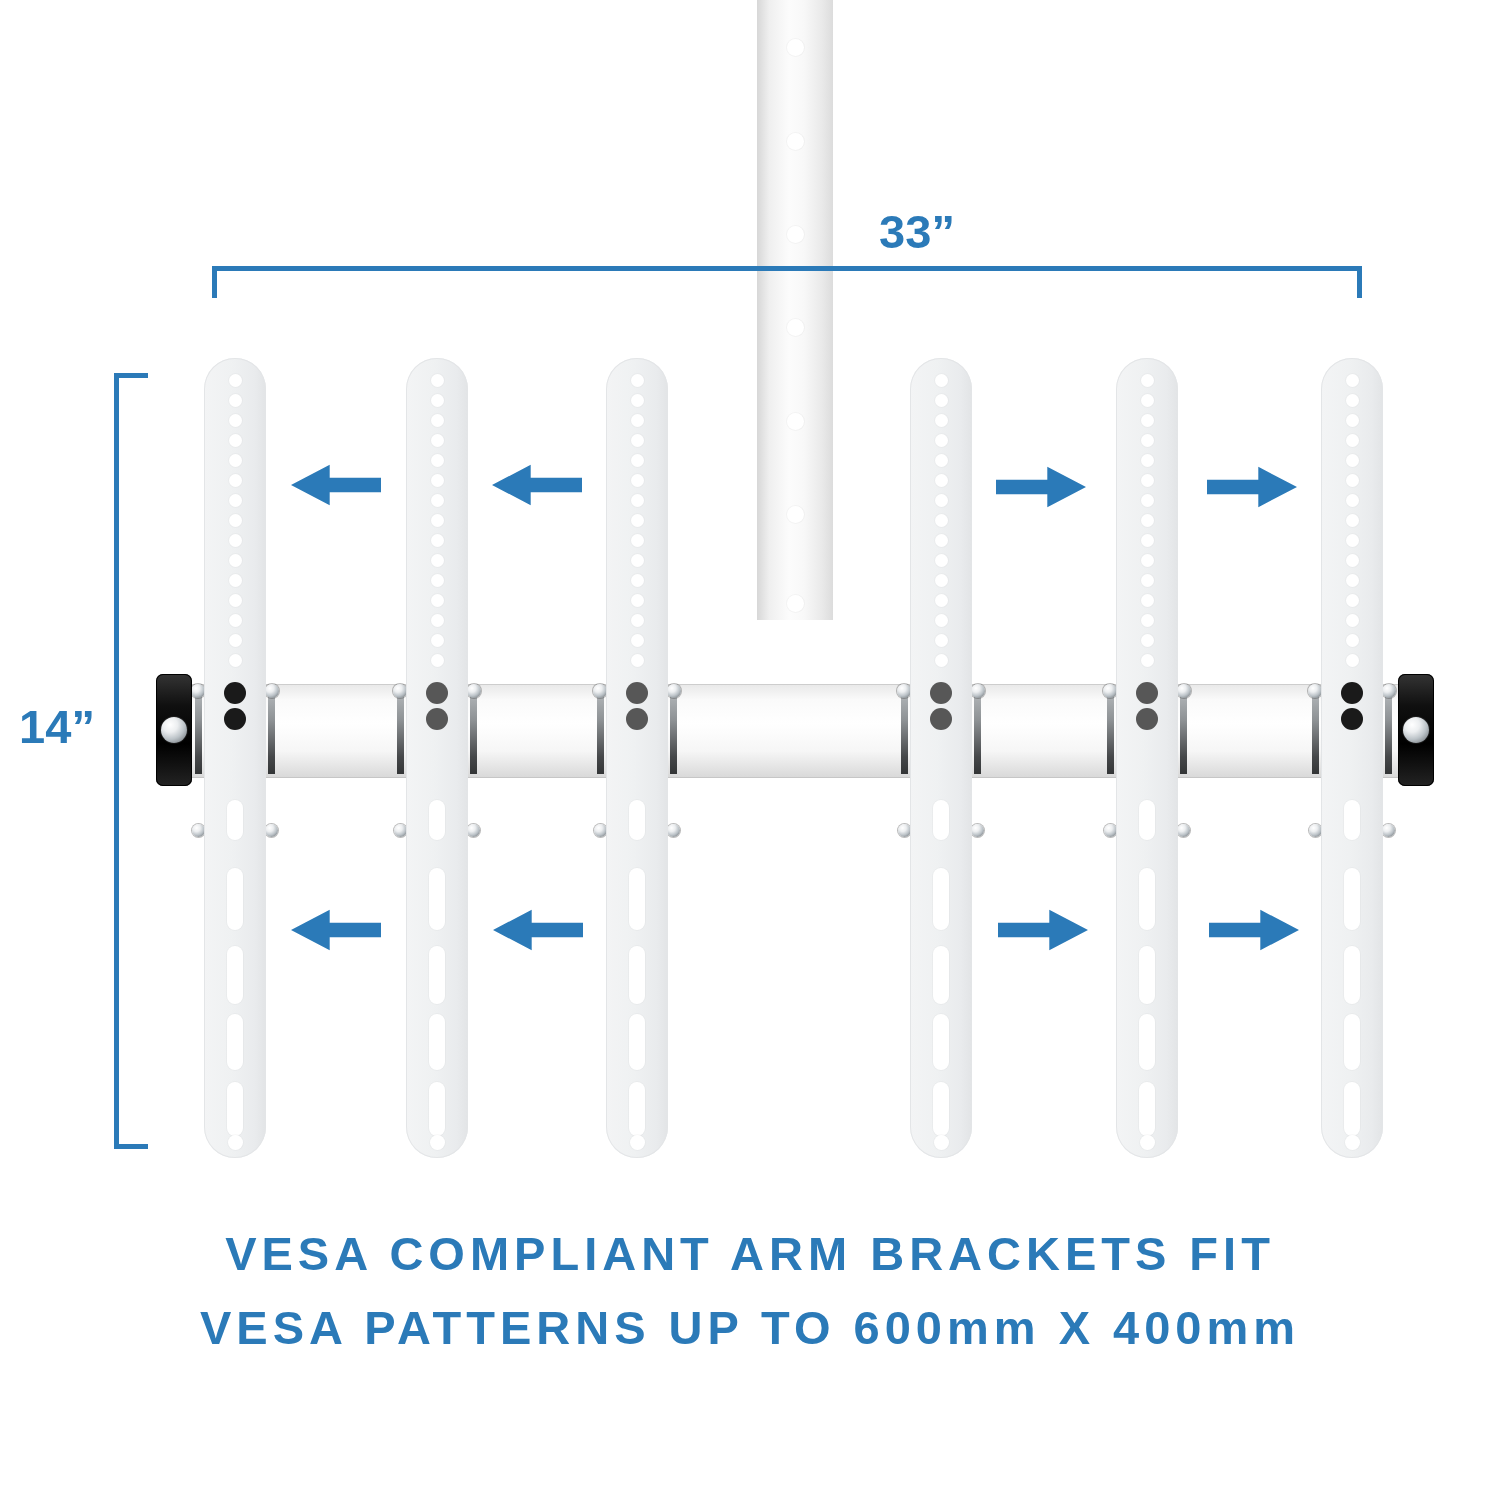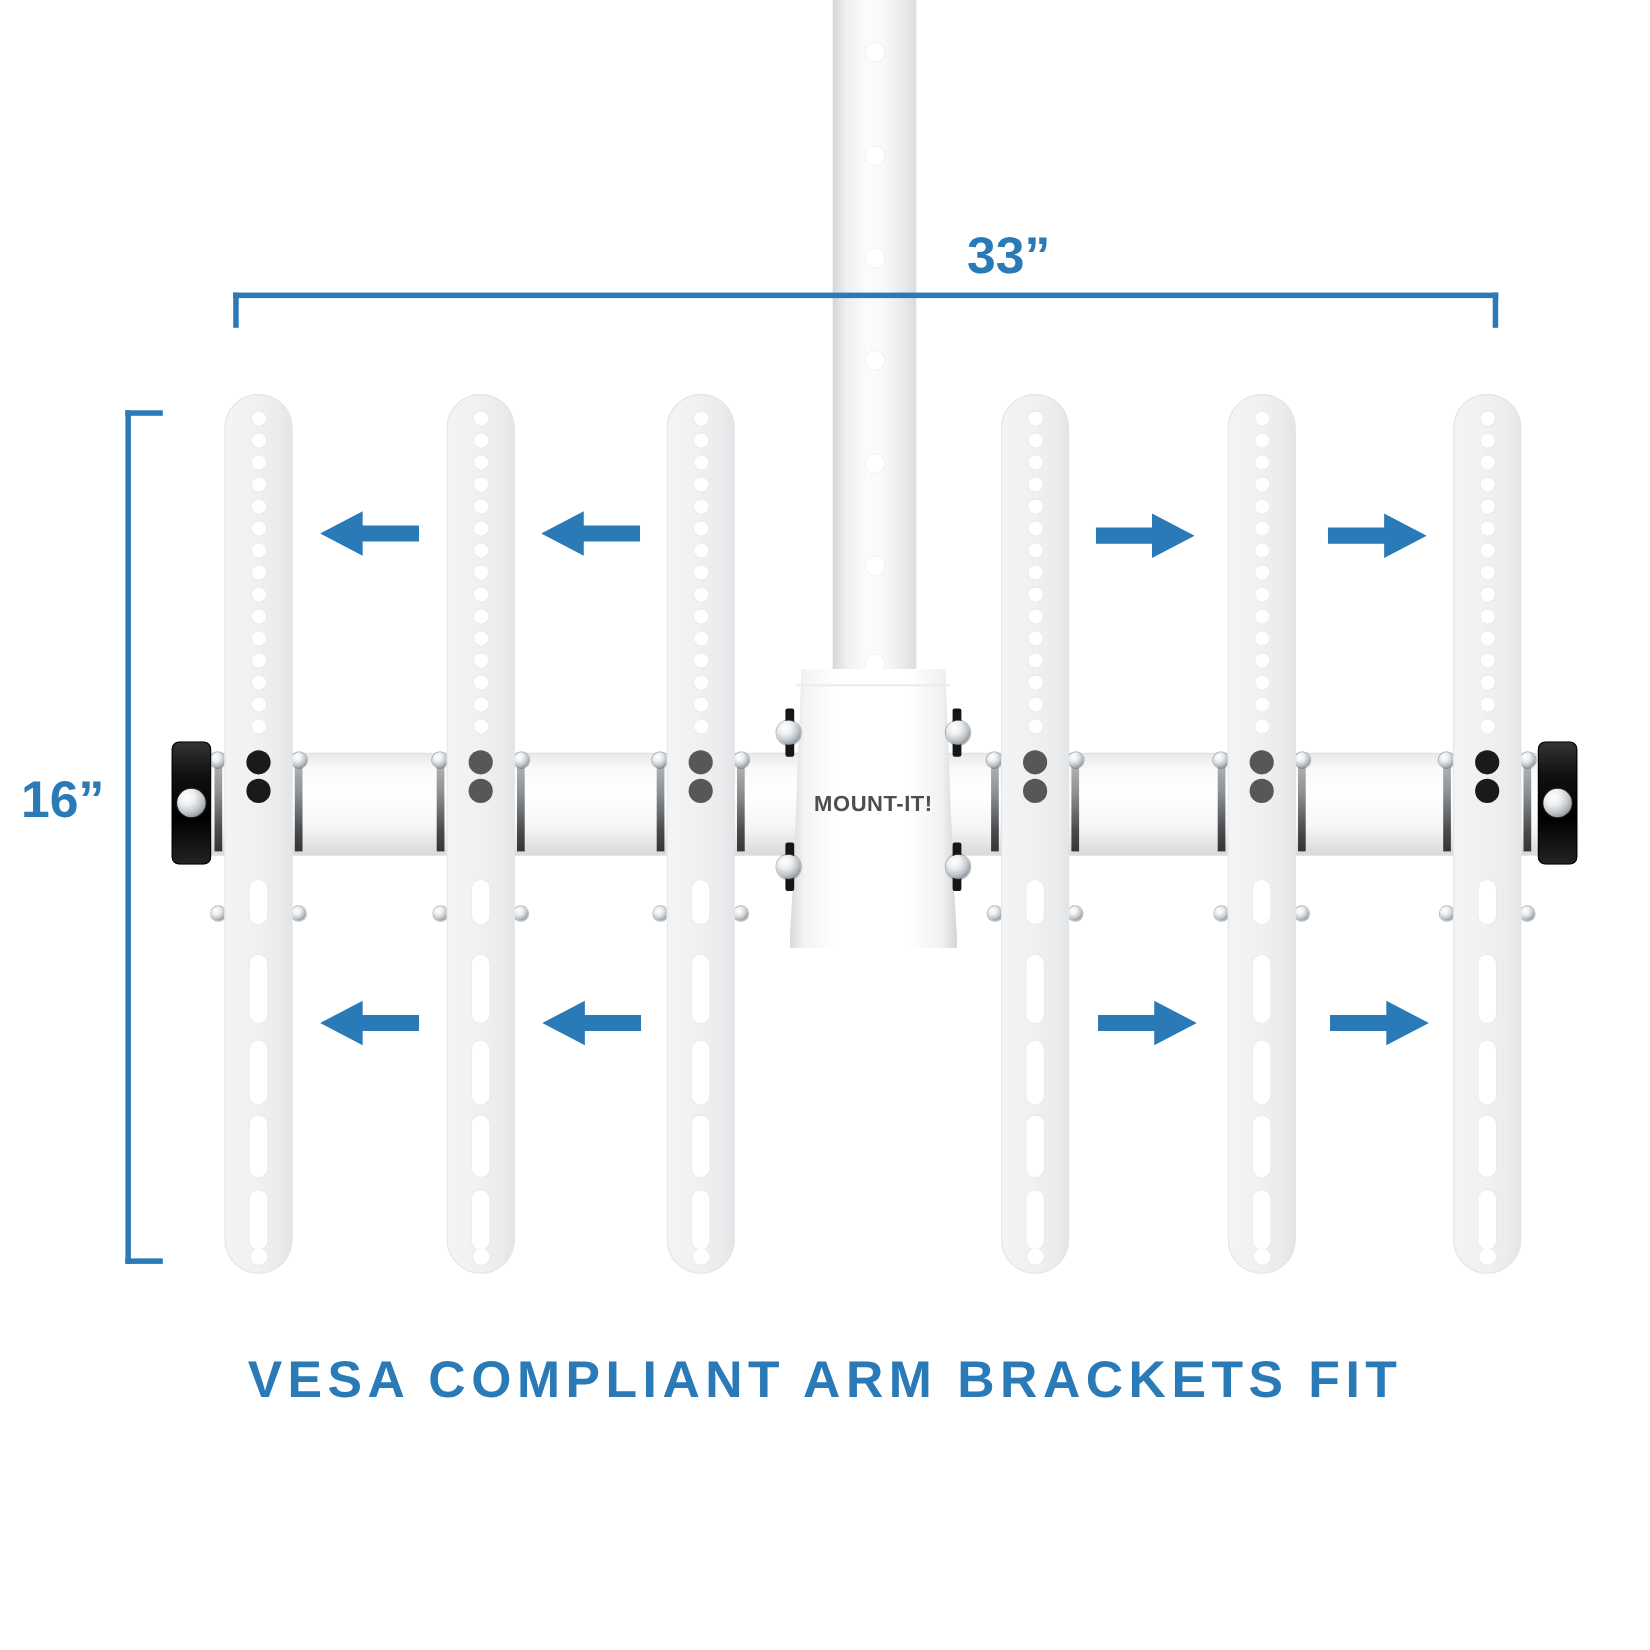--- a/index.html
+++ b/index.html
@@ -285,52 +285,40 @@
         <div class="arm-slot" style="left: 23px; top: 510px; height: 62px;"></div>
         <div class="arm-slot" style="left: 23px; top: 588px; height: 58px;"></div>
         <div class="arm-slot" style="left: 23px; top: 656px; height: 56px;"></div>
         <div class="arm-slot" style="left: 23px; top: 724px; height: 54px;"></div>
         <div class="arm-hole" style="left: 23.5px; top: 776.5px; width: 15px; height: 15px;"></div>
       </div>
       <div class="abs vesa-dot" style="left: 1341px; top: 682px; background: rgb(26, 26, 26);"></div>
       <div class="abs vesa-dot" style="left: 1341px; top: 708px; background: rgb(26, 26, 26);"></div>
     </div>
 
-  <div class="abs center-bracket">
-    <div class="center-plate"></div>
-    <div class="center-plate-fold"></div>
-    <div class="washer" style="left:12px;top:36px;"></div>
-    <div class="washer" style="left:164px;top:36px;"></div>
-    <div class="washer" style="left:12px;top:158px;"></div>
-    <div class="washer" style="left:164px;top:158px;"></div>
-    <div class="screw bolt" style="left:4px;top:47px;"></div>
-    <div class="screw bolt" style="left:158px;top:47px;"></div>
-    <div class="screw bolt" style="left:4px;top:169px;"></div>
-    <div class="screw bolt" style="left:158px;top:169px;"></div>
-    <div class="center-logo">MOUNT-IT!</div>
-  </div>
 
   <div class="abs dim" style="left:212px;top:266px;width:1150px;height:5px;"></div>
   <div class="abs dim" style="left:212px;top:266px;width:5px;height:32px;"></div>
   <div class="abs dim" style="left:1357px;top:266px;width:5px;height:32px;"></div>
   <div class="abs dim-label" style="left:827px;top:208px;width:180px;">33”</div>
 
   <div class="abs dim" style="left:114px;top:373px;width:5px;height:776px;"></div>
   <div class="abs dim" style="left:114px;top:373px;width:34px;height:5px;"></div>
   <div class="abs dim" style="left:114px;top:1144px;width:34px;height:5px;"></div>
-  <div class="abs dim-label" style="left:2px;top:703px;width:110px;">16”</div>
+  <div class="abs dim-label" style="left:2px;top:703px;width:110px;">14”</div>
 
   <div id="arrows">
       <div class="arrow left" style="left: 291px; top: 462px;"></div>
       <div class="arrow left" style="left: 492px; top: 462px;"></div>
       <div class="arrow right" style="left: 996px; top: 464px;"></div>
       <div class="arrow right" style="left: 1207px; top: 464px;"></div>
       <div class="arrow left" style="left: 291px; top: 907px;"></div>
       <div class="arrow left" style="left: 493px; top: 907px;"></div>
       <div class="arrow right" style="left: 998px; top: 907px;"></div>
       <div class="arrow right" style="left: 1209px; top: 907px;"></div>
     </div>
 
   <div class="abs caption">
     <div class="line">VESA COMPLIANT ARM BRACKETS FIT</div>
+    <div class="line">VESA PATTERNS UP TO 600mm X 400mm</div>
   </div>
 
 </div>
 
 </body></html>

